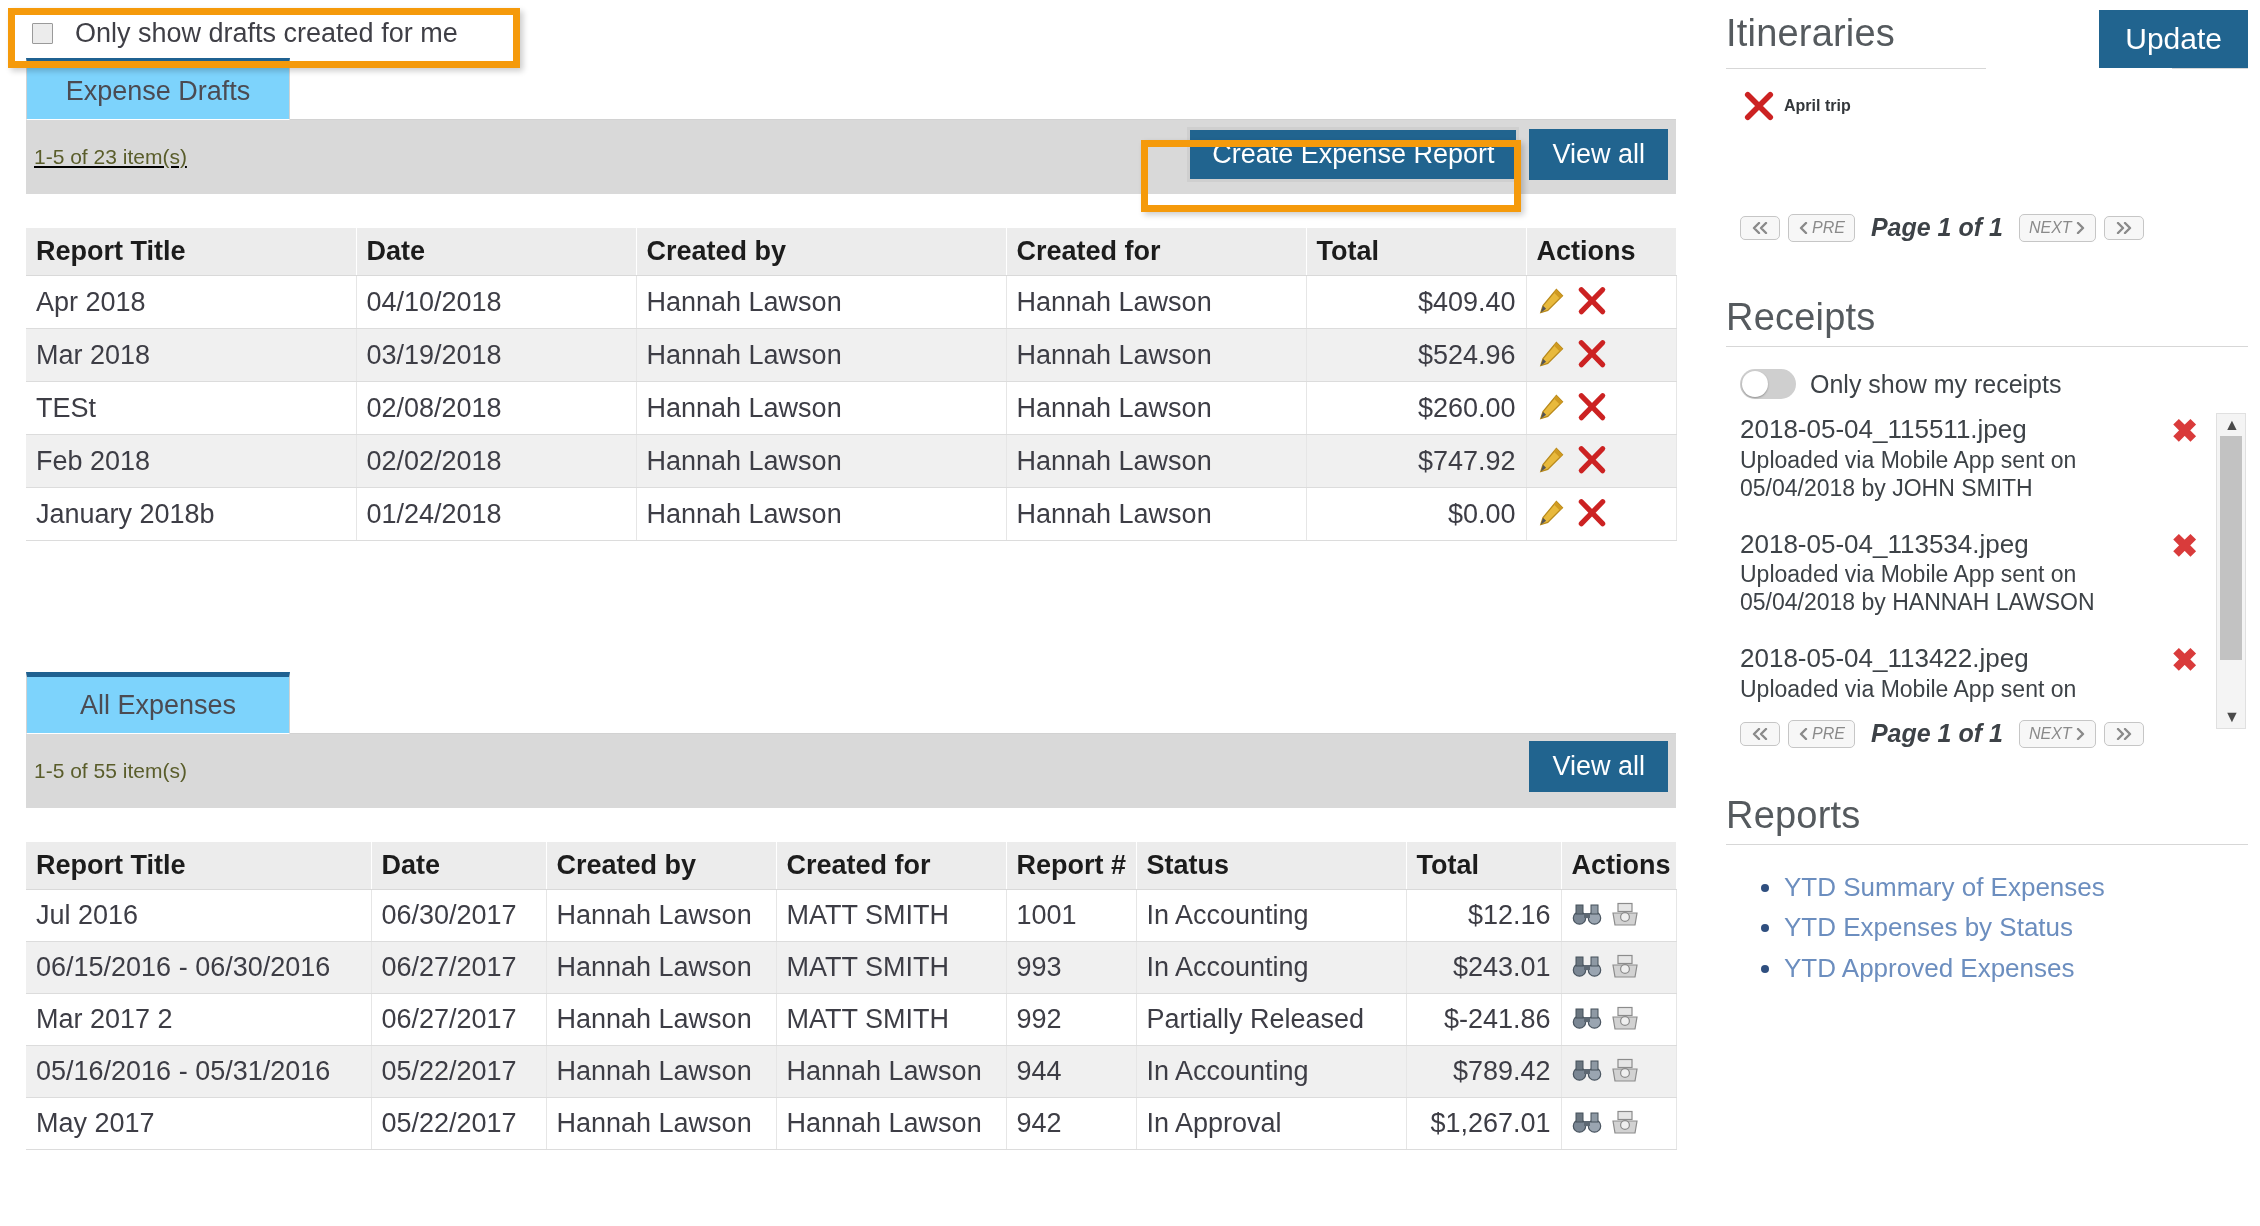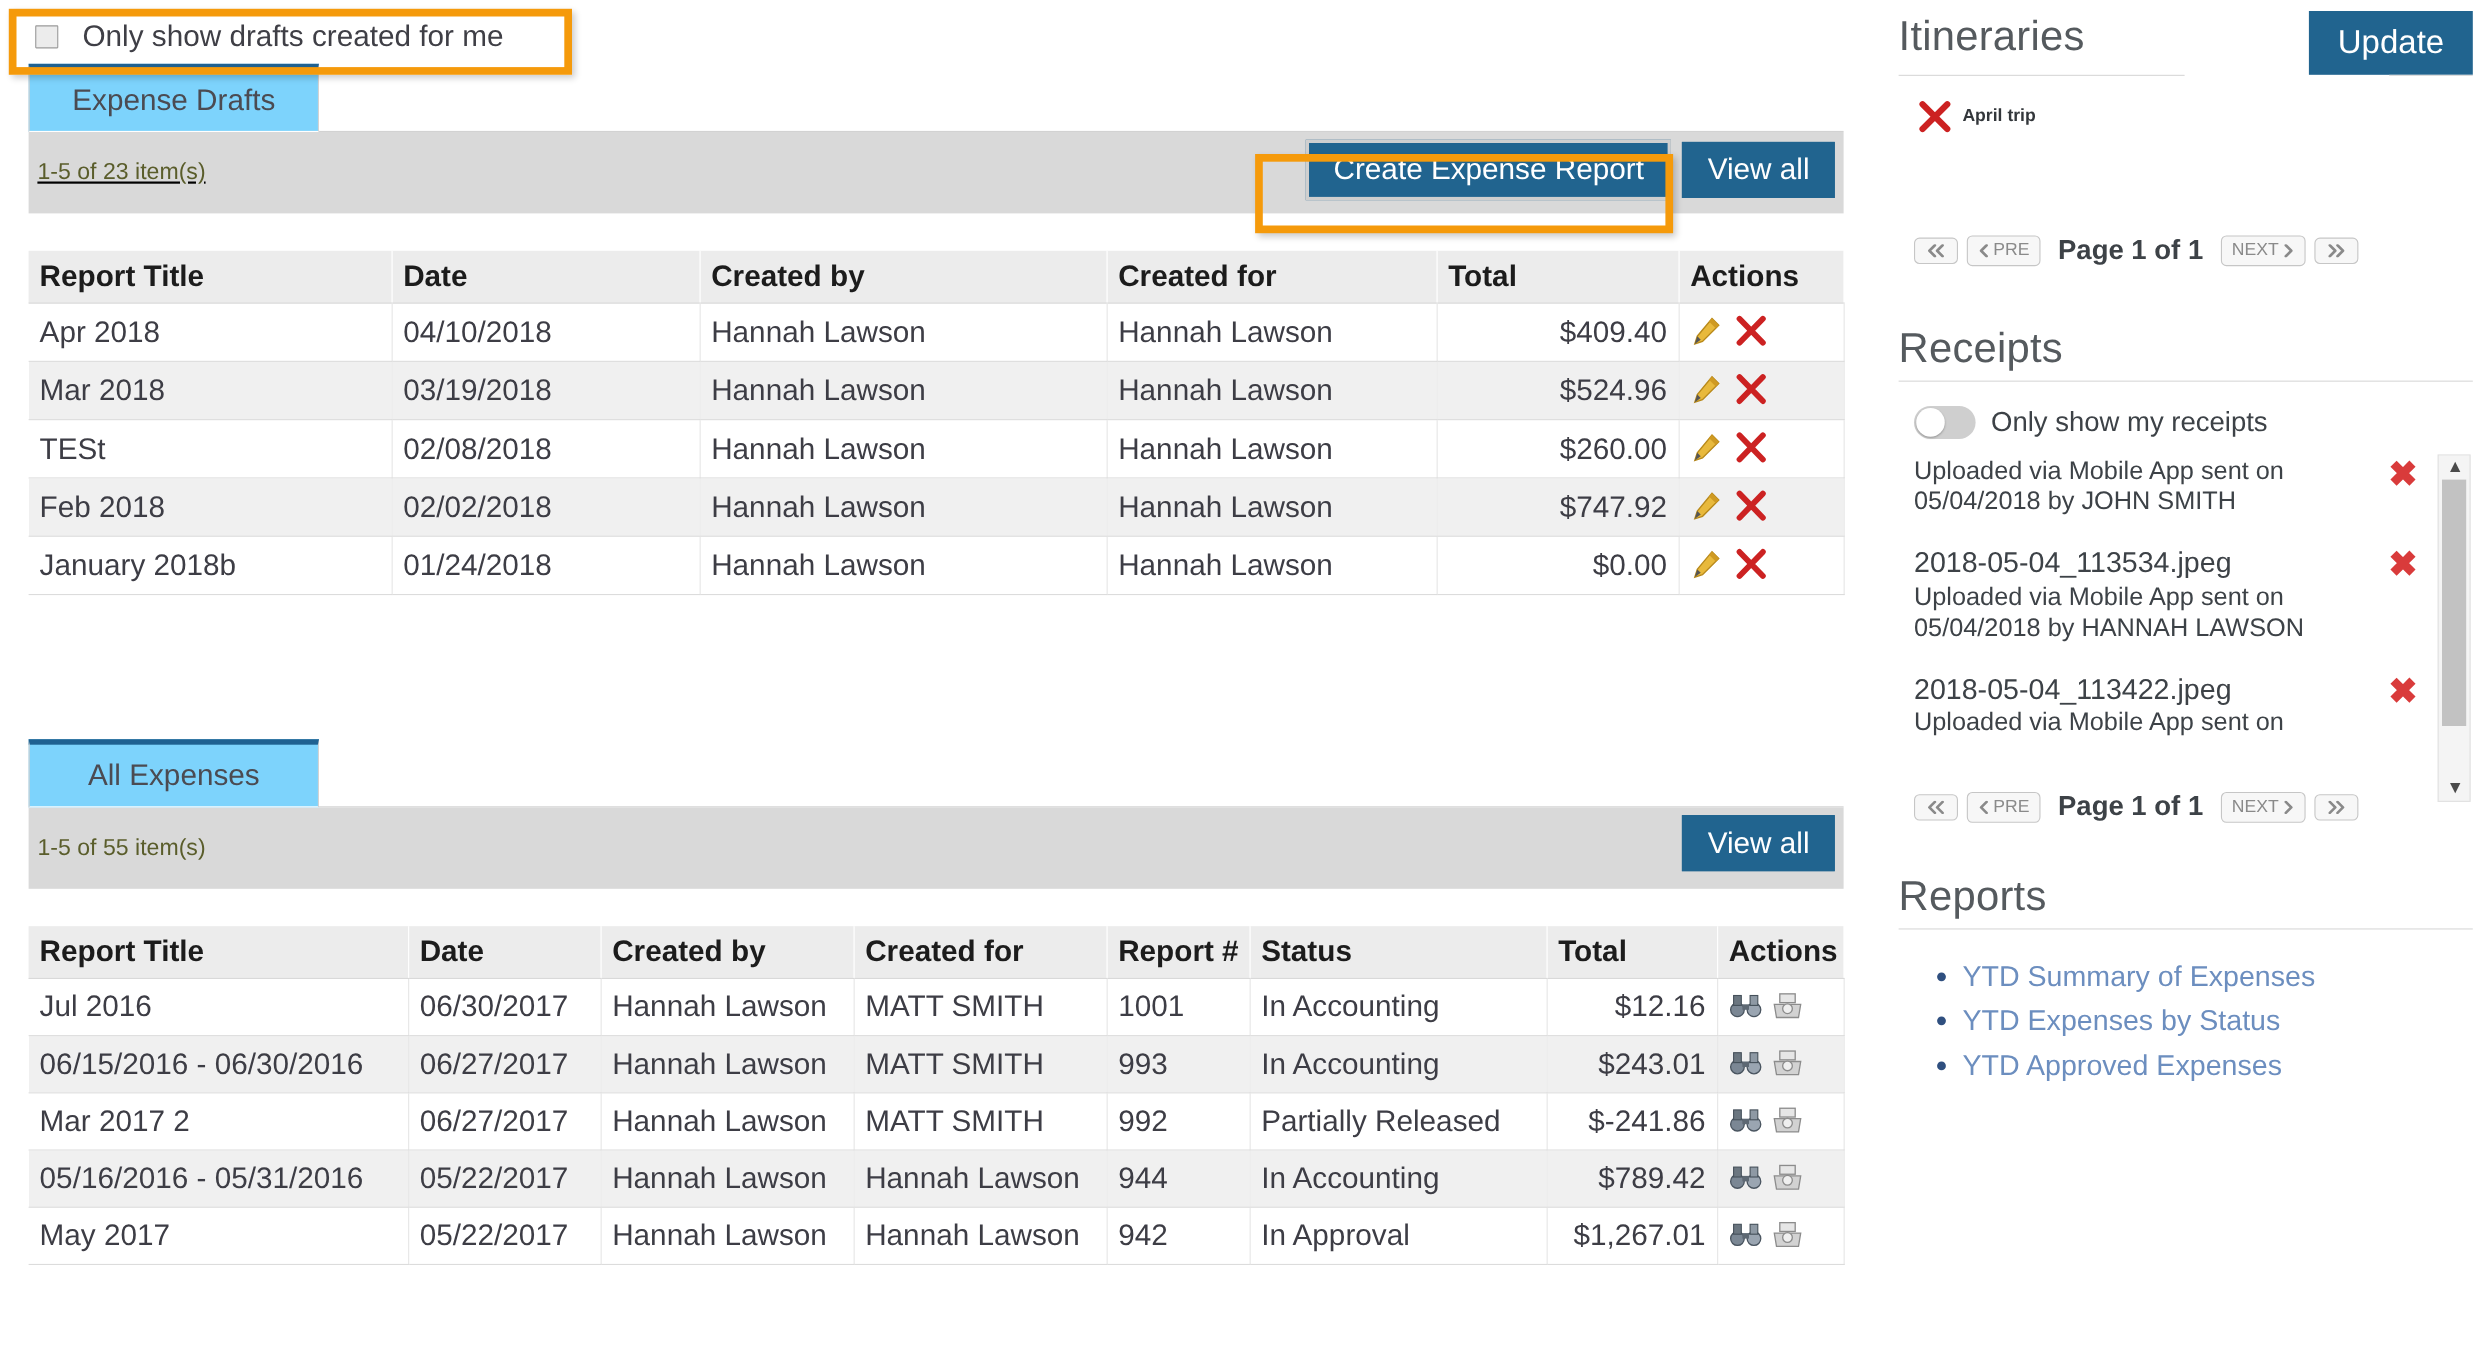--- a/index.html
+++ b/index.html
@@ -241,20 +241,21 @@
     color: #33373b;
     font-weight: bold;
   }
 
   
   .pager {
     display: flex;
     align-items: center;
     gap: 8px;
     padding-left: 28px;
+    font-style: italic;
   }
   .pg-btn {
     border: 1px solid #c6c6c6;
     border-radius: 5px;
     background: #f7f7f7;
     color: #8a8a8a;
     font-size: 16px;
     padding: 5px 9px;
     line-height: 1;
     cursor: pointer;
@@ -690,20 +691,21 @@
       <div class="toggle-row">
         <span class="switch">
             <span class="knob"></span>
           </span>
         <span class="toggle-label">Only show my receipts</span>
       </div>
 
       <div class="rcpt-wrap">
         <div id="rcpt-items">
             <div class="rcpt">
+              <div class="rcpt-name">2018-05-04_115511.jpeg</div>
               <div class="rcpt-desc">Uploaded via Mobile App sent on 05/04/2018 by JOHN SMITH</div>
               <span class="rcpt-del">✖</span>
             </div>
             <div class="rcpt">
               <div class="rcpt-name">2018-05-04_113534.jpeg</div>
               <div class="rcpt-desc">Uploaded via Mobile App sent on 05/04/2018 by HANNAH LAWSON</div>
               <span class="rcpt-del">✖</span>
             </div>
             <div class="rcpt">
               <div class="rcpt-name">2018-05-04_113422.jpeg</div>

